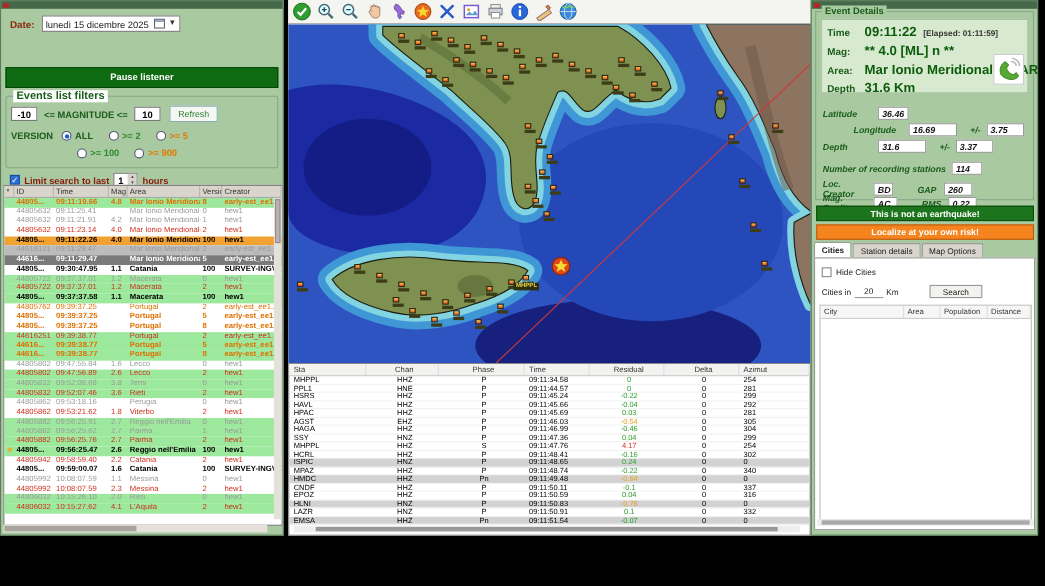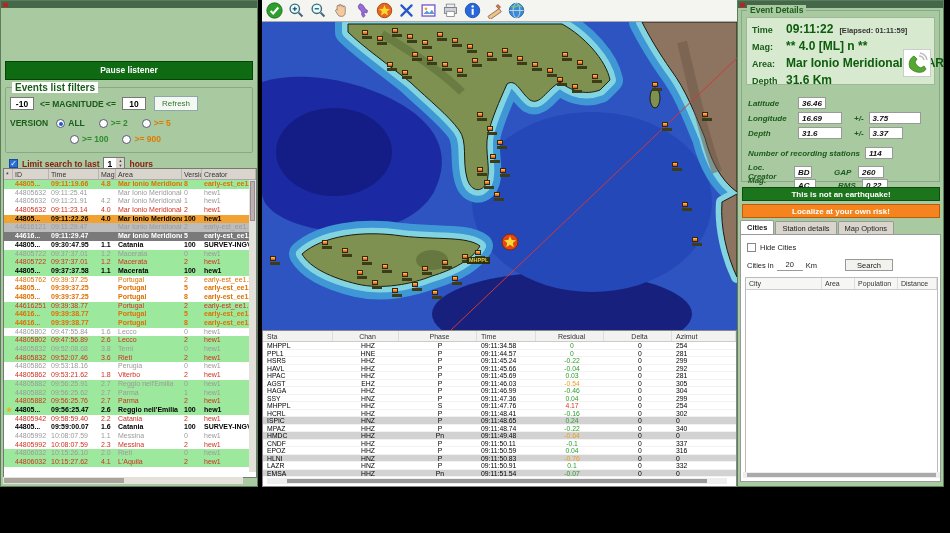--- a/index.html
+++ b/index.html
@@ -146,20 +146,28 @@
 </style>
 </head>
 <body>
 
 <div id="stage">
 
   <div id="left-panel">
     <div class="top-strip"></div>
     <div class="red-dot"></div>
 
+    <div id="date-row">
+      <span id="date-label">Date:</span>
+      <div id="date-combo">
+        <span>lunedì 15 dicembre 2025</span>
+        <span class="cal"></span>
+        <span class="arr">▼</span>
+      </div>
+    </div>
 
 
     <div id="pause-btn">Pause listener</div>
 
     <div id="filters-box">
       <div id="filters-label">Events list filters</div>
       <div class="mag-row">
         <div class="mag-input">-10</div>
         <span class="mag-label">&lt;= MAGNITUDE &lt;=</span>
         <div class="mag-input">10</div>
@@ -911,24 +919,24 @@
           <path d="M14 5 Q18 5 19 9" stroke="#bbb" stroke-width="1.4" fill="none"></path>
           <path d="M15 2 Q21 3 22 9" stroke="#bbb" stroke-width="1.4" fill="none"></path>
         </svg>
       </div>
 
       <div class="fld-row" style="left:6px; top:86px;">
         <span style="width:50px;">Latitude</span>
         <span class="fld-box" style="width:28px;">36.46</span>
       </div>
       <div class="fld-row" style="left:6px; top:101px;">
-        <span style="width:50px;">Longitude</span>
+        <span style="width:50px;margin-left:28px;">Longitude</span>
         <span class="fld-box" style="width:44px;">16.69</span>
         <span style="margin:0 5px 0 12px;">+/-</span>
-        <span class="fld-box" style="width:52px;">3.75</span>
+        <span class="fld-box" style="width:34px;">3.75</span>
       </div>
       <div class="fld-row" style="left:6px; top:116px;">
         <span style="width:50px;">Depth</span>
         <span class="fld-box" style="width:44px;">31.6</span>
         <span style="margin:0 5px 0 12px;">+/-</span>
         <span class="fld-box" style="width:34px;">3.37</span>
       </div>
       <div class="fld-row" style="left:6px; top:136px;">
         <span>Number of recording stations</span>
         <span class="fld-box" style="width:28px; margin-left:5px;">114</span>

